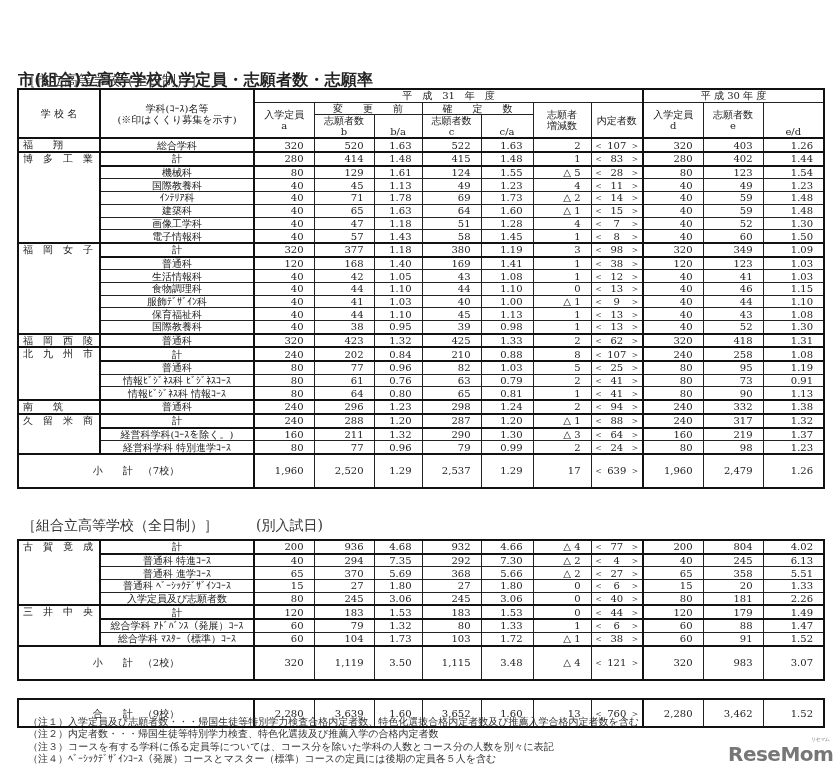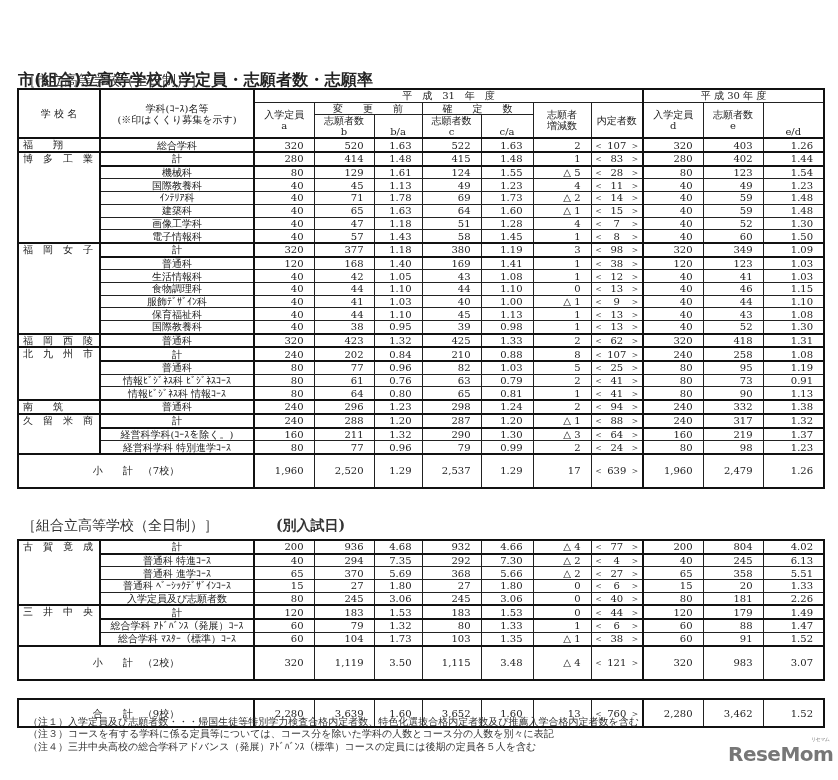--- a/index.html
+++ b/index.html
@@ -1,21 +1,21 @@
 <!DOCTYPE html>
 <html><head>
 <meta charset="utf-8">
 <style>
   html, body { margin:0; padding:0; background:#ffffff; }
   body { width:838px; height:780px; position:relative; overflow:hidden;
          font-family:"DejaVu Serif","Liberation Serif",serif; color:#222; }
   .title { position:absolute; left:18px; top:70px; font-family:"DejaVu Sans","Liberation Sans",sans-serif;
            font-weight:bold; font-size:16px; letter-spacing:0.2px; }
   .section-label { position:absolute; font-size:14px; color:#333; }
-  .section-label .extra { margin-left:58px;font-weight:bold; }
+  .section-label .extra { margin-left:38px; }
   table.grid { position:absolute; border-collapse:collapse; table-layout:fixed; font-size:10px; }
   table.grid td { border:1px solid #222; padding:0 4px; height:11.7px; line-height:11px; white-space:nowrap; overflow:hidden; }
   table.grid td.num { text-align:right; padding-right:10px; }
   table.grid td.ctr { text-align:center; }
   table.grid td.school { letter-spacing:0; }
   table.grid td.school span.sp { display:flex; justify-content:space-between; width:68px; }
   table.grid td.nai { padding:0 2px; }
   .nai-wrap { display:flex; justify-content:space-between; }
   .thick-l { border-left:2.5px solid #111 !important; }
   .thick-r { border-right:2.5px solid #111 !important; }
@@ -753,21 +753,21 @@
         <td class="num thick-t">60</td>
         <td class="num thick-t">88</td>
         <td class="num thick-r thick-t">1.47</td>
       </tr>
       <tr>
         <td class="ctr thick-r">総合学科 ﾏｽﾀｰ（標準）ｺｰｽ</td>
         <td class="num">60</td>
         <td class="num">104</td>
         <td class="num">1.73</td>
         <td class="num">103</td>
-        <td class="num">1.35</td>
+        <td class="num">1.72</td>
         <td class="num">△ 1</td>
         <td class="nai thick-r">
           <div class="nai-wrap">
             <span>＜</span>
             <span>38</span>
             <span>＞</span>
           </div>
         </td>
         <td class="num">60</td>
         <td class="num">91</td>
@@ -827,20 +827,21 @@
         </td>
         <td class="num thick-t thick-b">2,280</td>
         <td class="num thick-t thick-b">3,462</td>
         <td class="num thick-r thick-t thick-b">1.52</td>
       </tr>
     </tbody>
 </table>
 
 <div class="notes">
   <div>（注１）入学定員及び志願者数・・・帰国生徒等特別学力検査合格内定者数、特色化選抜合格内定者数及び推薦入学合格内定者数を含む</div>
+  <div>（注２）内定者数・・・帰国生徒等特別学力検査、特色化選抜及び推薦入学の合格内定者数</div>
   <div>（注３）コースを有する学科に係る定員等については、コース分を除いた学科の人数とコース分の人数を別々に表記</div>
-  <div>（注４）三井中央高校の総合学科アドバンス（発展）ｱﾄﾞﾊﾞﾝｽ（標準）コースの定員には後期の定員各５人を含む</div>
+  <div>（注４）ﾍﾞｰｼｯｸﾃﾞｻﾞｲﾝｺｰｽ（発展）コースとマスター（標準）コースの定員には後期の定員各５人を含む</div>
 </div>
 
 <div class="watermark">
   <span>ReseMom</span>
   <span class="kana">リセマム</span>
 </div>
 
 </body></html>

